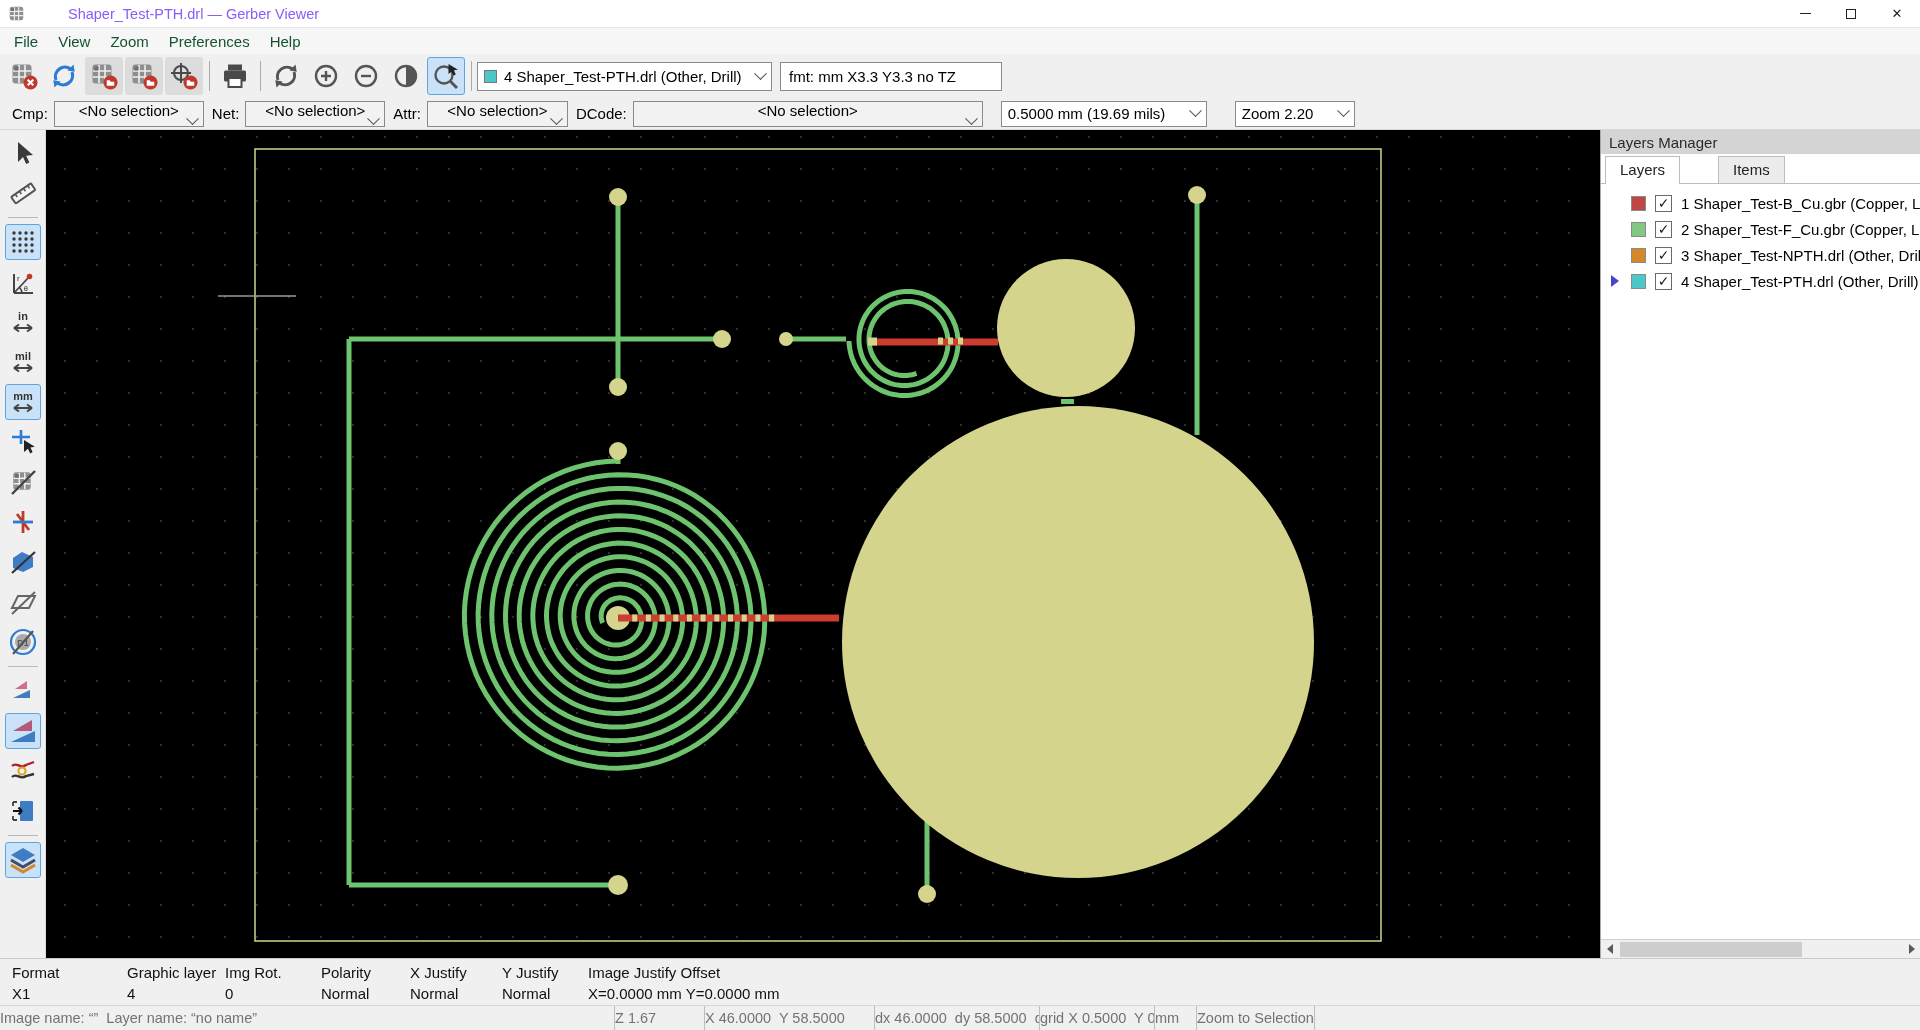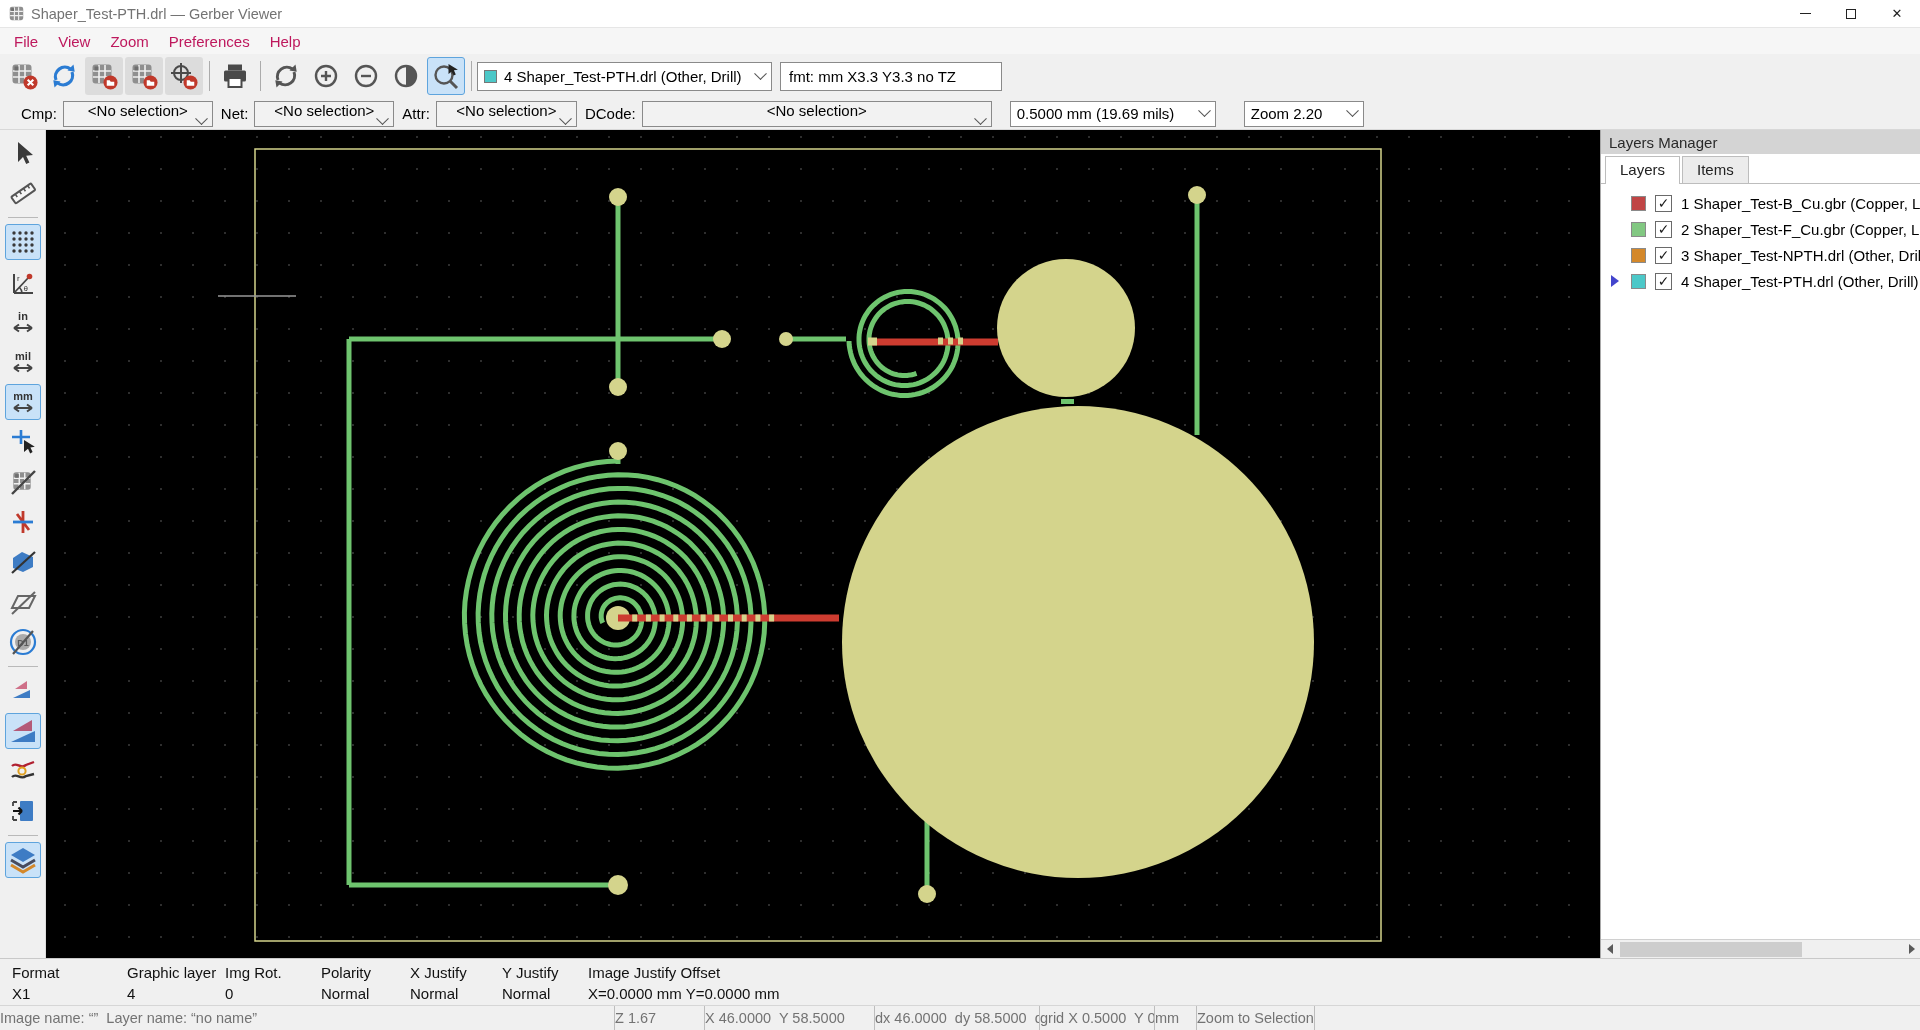--- a/index.html
+++ b/index.html
@@ -2,29 +2,29 @@
 <html style="--background: #000000; --board: #d4d48c; --trace: #6ec46e; --drill: #cd3c30; --griddot: #2e2e2e; --crosshair: #999999;"><head>
 <meta charset="utf-8">
 <style>
   * { margin:0; padding:0; box-sizing:border-box; }
   html,body { width:1920px; height:1030px; overflow:hidden; font-family:"Liberation Sans",sans-serif; background:#f0f0f0; }
   .window { width:1920px; height:1030px; display:flex; flex-direction:column; background:#f0f0f0; }
 
   
   .titlebar { height:28px; background:#ffffff; display:flex; align-items:center; border-bottom:1px solid #e6e6e6; }
   .titlebar .appicon { width:17px; height:17px; margin:0 6px 0 8px; }
-  .titlebar .title { font-size:14.5px; color:#737373; }
+  .titlebar .title { font-size:14.5px; color:#8b5cf6;margin-left:37px; }
   .winbtns { margin-left:auto; display:flex; height:100%; }
   .winbtn { width:46px; height:100%; display:flex; align-items:center; justify-content:center; color:#222; font-size:13px; }
   .winbtn .minglyph { width:11px; height:1px; background:#222; }
   .winbtn .maxglyph { width:10px; height:10px; border:1px solid #222; }
 
   
   .menubar { height:26px; background:#f6f6f6; display:flex; align-items:center; padding-left:4px; }
-  .menuitem { padding:0 10px; font-size:15px; color:#be185d; height:100%; display:flex; align-items:center; }
+  .menuitem { padding:0 10px; font-size:15px; color:#14532d; height:100%; display:flex; align-items:center; }
 
   
   .toolbar1 { height:44px; background:#f0f0f0; display:flex; align-items:center; padding-left:4px; }
   .toolbar2 { height:32px; background:#f0f0f0; display:flex; align-items:center; padding-left:8px; border-bottom:1px solid #d8d8d8; }
   .tbtn { width:38px; height:38px; border:1px solid transparent; background:transparent; display:flex; align-items:center; justify-content:center; margin:0 1px; border-radius:3px; }
   .tbtn.raised { background:#dcdcdc; }
   .tbtn.active { background:#c9e2f8; border-color:#5ea4dd; }
   .ic { width:30px; height:30px; display:block; }
   .sep-v { width:1px; height:30px; background:#ababab; margin:0 5px; }
 
@@ -46,21 +46,21 @@
   .sep-h { width:30px; height:1px; background:#b9b9b9; margin:4px 0; }
 
   .canvas { flex:1; position:relative; background:var(--background,#000);
             background-image:radial-gradient(var(--griddot,#303030) 1.1px, transparent 1.5px);
             background-size:32px 32px; background-position:3px 23px; }
   .canvas svg { position:absolute; inset:0; width:100%; height:100%; }
 
   
   .layerspanel { width:320px; background:#fff; border-left:1px solid #a9a9a9; display:flex; flex-direction:column; }
   .lp-header { height:24px; background:#d4d4d4; font-size:15px; color:#2a2a2a; display:flex; align-items:center; padding-left:8px; flex:none; }
-  .lp-tabs { display:flex; align-items:flex-end; height:30px; padding-left:4px; background:#fff; border-bottom:1px solid #bdbdbd; flex:none; }
+  .lp-tabs { display:flex; align-items:flex-end; height:30px; padding-left:4px; background:#fff; border-bottom:1px solid #bdbdbd; flex:none;gap:36px; }
   .lp-tab { font-size:15px; padding:4px 14px 5px; border:1px solid #bdbdbd; border-bottom:none; margin-right:2px; background:#ececec; color:#222; }
   .lp-tab.active { background:#fff; position:relative; top:1px; padding-bottom:6px; }
   .lp-list { flex:1; padding-top:6px; }
   .lp-row { height:26px; display:flex; align-items:center; position:relative; padding-left:30px; }
   .lp-cur { position:absolute; left:10px; width:0; height:0; border-left:8px solid #4345cd; border-top:6px solid transparent; border-bottom:6px solid transparent; }
   .lp-swatch { width:15px; height:15px; border:1px solid #8a8a8a; margin-right:9px; flex:none; }
   .lp-check { width:17px; height:17px; background:#fff; border:1px solid #6a6a6a; margin-right:9px; display:flex; align-items:center; justify-content:center; font-size:14px; color:#1a1a1a; flex:none; }
   .lp-label { font-size:15px; color:#000; white-space:nowrap; }
   .lp-scroll { height:19px; background:#f0f0f0; border-top:1px solid #d0d0d0; display:flex; align-items:center; flex:none; }
   .sb-arrow { width:17px; height:17px; display:flex; align-items:center; justify-content:center; }
@@ -208,21 +208,21 @@
     <div class="sep-v"></div>
     <div class="combo" style="width:295px">
       <span class="swatchbox" style="background: rgb(76, 200, 200);"></span>
       <span class="ctext">4 Shaper_Test-PTH.drl (Other, Drill)</span>
       <span class="chev"></span>
     </div>
     <div class="textbox" style="width:222px;margin-left:8px">fmt: mm X3.3 Y3.3 no TZ</div>
   </div>
 
   <div class="toolbar2">
-    <span class="tb2label" style="margin-left:13px">Cmp:</span>
+    <span class="tb2label" style="margin-left:4px">Cmp:</span>
     <div class="combo gray" style="width:150px">
       <span class="ctext">&lt;No selection&gt;</span>
       <span class="chev"></span>
     </div>
     <span class="tb2label">Net:</span>
     <div class="combo gray" style="width:140px">
       <span class="ctext">&lt;No selection&gt;</span>
       <span class="chev"></span>
     </div>
     <span class="tb2label">Attr:</span>

